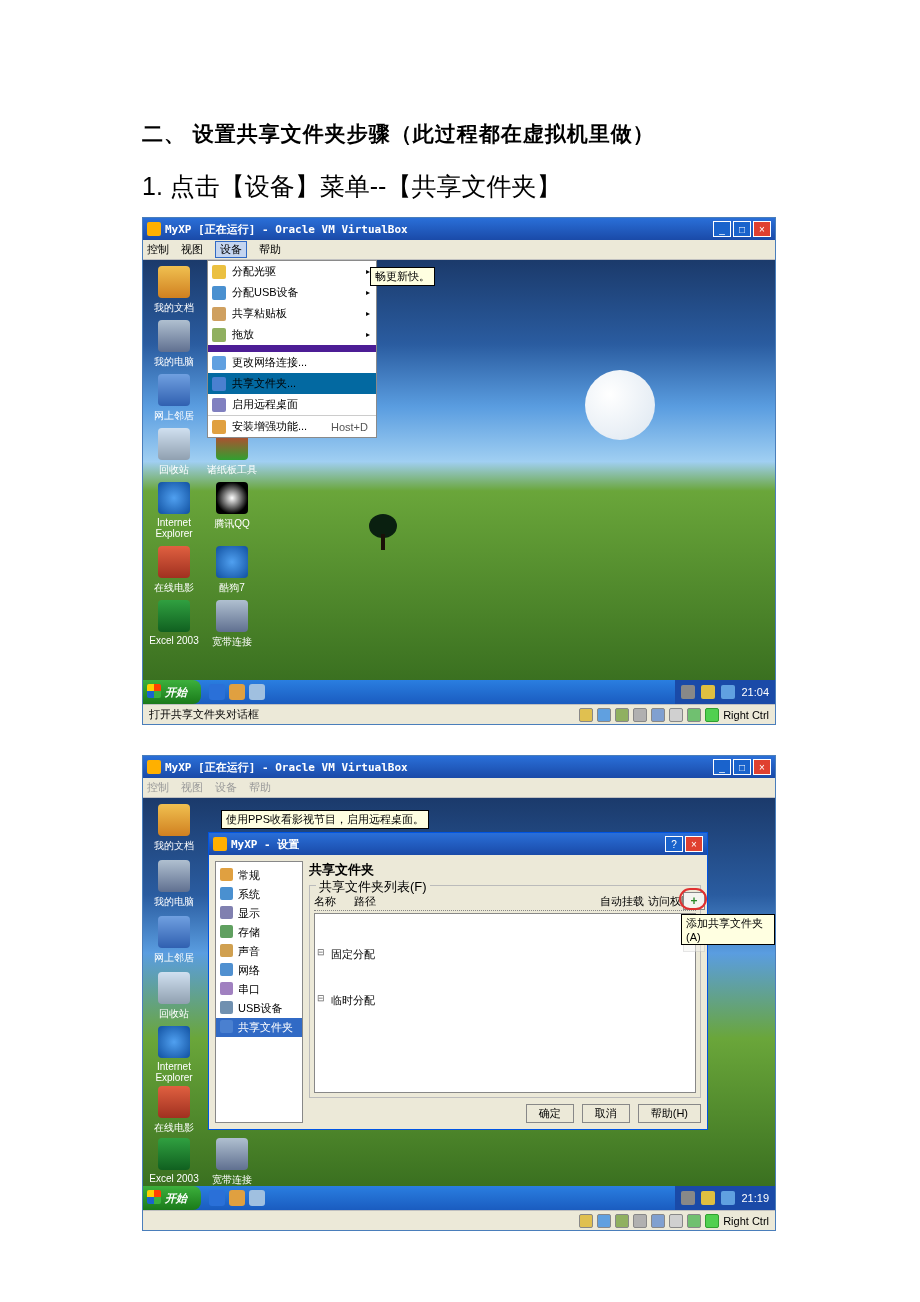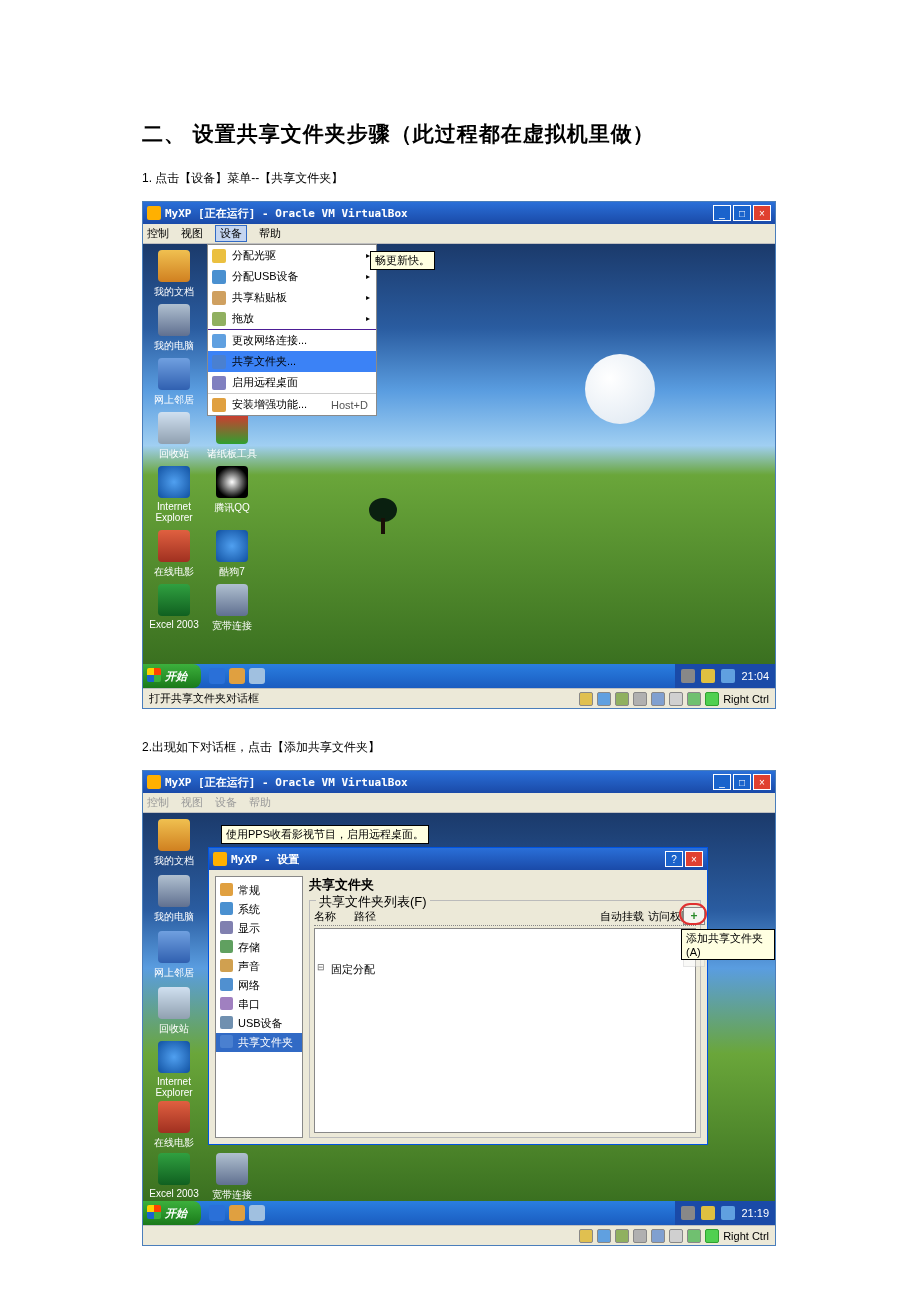--- a/index.html
+++ b/index.html
@@ -1,39 +1,39 @@
 <!DOCTYPE html>
 <html><head>
 <meta charset="utf-8">
 <style>
   * { box-sizing: border-box; margin: 0; padding: 0; }
   body { font-family: "SimSun", "Microsoft YaHei", sans-serif; background: #fff; width: 920px; color: #000; }
   .page { padding: 120px 142px 40px 142px; }
   .heading { font-size: 21px; font-weight: bold; margin-bottom: 22px; letter-spacing: 1px; }
-  .step { font-size: 12px; margin-bottom: 14px; }
+  .step { font-size: 25px; margin-bottom: 14px; }
   .vbox-window { width: 634px; border: 1px solid #4a7ebb; background: #fff; margin-bottom: 30px; }
   .titlebar { height: 22px; background: linear-gradient(#2a6fd8, #1a4aa8); display: flex; align-items: center; padding: 0 4px; gap: 4px; }
   .titlebar-icon { width: 14px; height: 14px; background: #ffb000; border-radius: 2px; }
   .titlebar-text { color: #fff; font-size: 11px; font-weight: bold; flex: 1; font-family: "SimSun", monospace; }
   .win-buttons { display: flex; gap: 2px; }
   .win-btn { width: 18px; height: 16px; border: 1px solid #fff; font-size: 10px; color: #fff; display: flex; align-items: center; justify-content: center; cursor: pointer; }
   .win-btn.min { background: #1a63cc; }
   .win-btn.max { background: #1a63cc; }
   .win-btn.close { background: #e04030; }
   .menubar { height: 20px; background: #ece9d8; display: flex; align-items: center; padding: 0 4px; font-size: 11px; gap: 12px; border-bottom: 1px solid #c0c0c0; }
   .menubar span { cursor: pointer; }
   .menubar span.active { background: #c4d5f0; border: 1px solid #316ac5; padding: 0 4px; }
   .desktop-area { height: 420px; position: relative; background: linear-gradient(to bottom, #1b3a6b 0%, #2a5ca0 20%, #5a9de0 35%, #a0cff2 48%, #6aa63a 55%, #3a7020 100%); overflow: hidden; }
   .moon { position: absolute; right: 120px; top: 110px; width: 70px; height: 70px; background: radial-gradient(circle at 35% 35%, #fff, #dce6f0); border-radius: 50%; }
   .desktop-icon { position: absolute; width: 50px; text-align: center; font-size: 10px; color: #fff; }
   .desktop-icon .ico { width: 32px; height: 32px; margin: 0 auto 3px; border-radius: 4px; }
   .dropdown-menu { position: absolute; left: 56px; top: 0px; width: 170px; background: #fff; border: 1px solid #8a8a8a; font-size: 11px; z-index: 5; margin-left: 8px; }
   .dropdown-menu .mi { padding: 3px 6px 3px 24px; position: relative; border-bottom: 0; display: flex; align-items: center; }
   .dropdown-menu .mi .arrow { position: absolute; right: 6px; font-size: 8px; }
-  .dropdown-menu .mi.sel { background: #3b82f6; }
+  .dropdown-menu .mi.sel { background: #0369a1; }
   .dropdown-menu .mi .mico { position: absolute; left: 4px; width: 14px; height: 14px; border-radius: 2px; }
   .dropdown-menu .mi .shortcut { position: absolute; right: 8px; color: #555; padding-left: 40px; }
   .tooltip-y { position: absolute; background: #ffffe1; border: 1px solid #000; font-size: 11px; padding: 1px 4px; z-index: 6; }
   .taskbar { height: 24px; background: linear-gradient(#2a7ee0, #1a5cc0); display: flex; align-items: center; font-size: 11px; color: #fff; }
   .start-btn { background: linear-gradient(#3cb03c, #1a7a1a); height: 24px; padding: 0 14px 0 22px; font-style: italic; font-weight: bold; border-radius: 0 8px 8px 0; position: relative; line-height: 24px; }
   .start-btn::before { content: ""; position: absolute; left: 4px; top: 4px; width: 14px; height: 14px; background: conic-gradient(#ff4000 0 90deg, #3cb03c 90deg 180deg, #1a63cc 180deg 270deg, #ffd000 270deg 360deg); border-radius: 2px; }
   .tray { margin-left: auto; background: #1a4aa8; height: 24px; padding: 0 6px; display: flex; align-items: center; gap: 6px; }
   .tray .tico { width: 14px; height: 14px; border-radius: 2px; }
   .statusbar { height: 20px; background: #ece9d8; display: flex; align-items: center; font-size: 11px; padding: 0 6px; border-top: 1px solid #c0c0c0; }
   .statusbar .right-status { margin-left: auto; display: flex; gap: 4px; align-items: center; }
@@ -112,21 +112,21 @@
         <div class="mi">
             <span class="mico" style="background:#cfa060"></span>
             <span>共享粘贴板</span>
             <span class="arrow">▸</span>
           </div>
         <div class="mi">
             <span class="mico" style="background:#90b060"></span>
             <span>拖放</span>
             <span class="arrow">▸</span>
           </div>
-        <div class="mi" style="border-top:1px solid #4c1d95">
+        <div class="mi" style="border-top:7px solid #4c1d95">
             <span class="mico" style="background:#60a0e0"></span>
             <span>更改网络连接...</span>
           </div>
         <div class="mi sel">
             <span class="mico" style="background:#4a80d0"></span>
             <span>共享文件夹...</span>
           </div>
         <div class="mi">
             <span class="mico" style="background:#8080c0"></span>
             <span>启用远程桌面</span>
@@ -175,21 +175,20 @@
         <div class="sico" style="background:#b0b0b0"></div>
         <div class="sico" style="background:#80a0d0"></div>
         <div class="sico" style="background:#d0d0d0"></div>
         <div class="sico" style="background:#70c070"></div>
         <div class="sico" style="background:#50d050;border-color:#30a030"></div>
         <span>Right Ctrl</span>
       </div>
     </div>
   </div>
 
-  <div class="step">2.出现如下对话框，点击【添加共享文件夹】</div>
 
   <div class="vbox-window">
     <div class="titlebar">
       <div class="titlebar-icon"></div>
       <div class="titlebar-text">MyXP [正在运行] - Oracle VM VirtualBox</div>
       <div class="win-buttons">
         <div class="win-btn min">_</div>
         <div class="win-btn max">□</div>
         <div class="win-btn close">×</div>
       </div>
@@ -239,21 +238,27 @@
             <div class="group-box">
               <span class="legend">共享文件夹列表(F)</span>
               <div class="list-header">
                 <div class="col-name">名称</div>
                 <div class="col-path">路径</div>
                 <div class="col-auto">自动挂载</div>
                 <div class="col-perm">访问权限</div>
               </div>
               <div class="tree-list">
                 <div class="ti">固定分配</div>
+                <div class="ti">临时分配</div>
               </div>
+            </div>
+            <div class="dlg-buttons">
+              <button>确定</button>
+              <button>取消</button>
+              <button>帮助(H)</button>
             </div>
           </div>
         </div>
       </div>
 
       <div style="position:absolute; left:540px; top:94px; width:22px; height:18px; background:#f4f4f0; border:1px solid #888; display:flex; align-items:center; justify-content:center; font-size:12px; color:#2a8a2a; font-weight:bold;">+</div>
       <div class="red-circle" style="left:536px; top:90px;"></div>
       <div class="tooltip-y" style="left:538px; top:116px;">添加共享文件夹(A)</div>
       <div style="position:absolute; left:540px; top:136px; width:22px; height:18px; background:#f4f4f0; border:1px solid #ccc; opacity:.5;"></div>
     </div>

